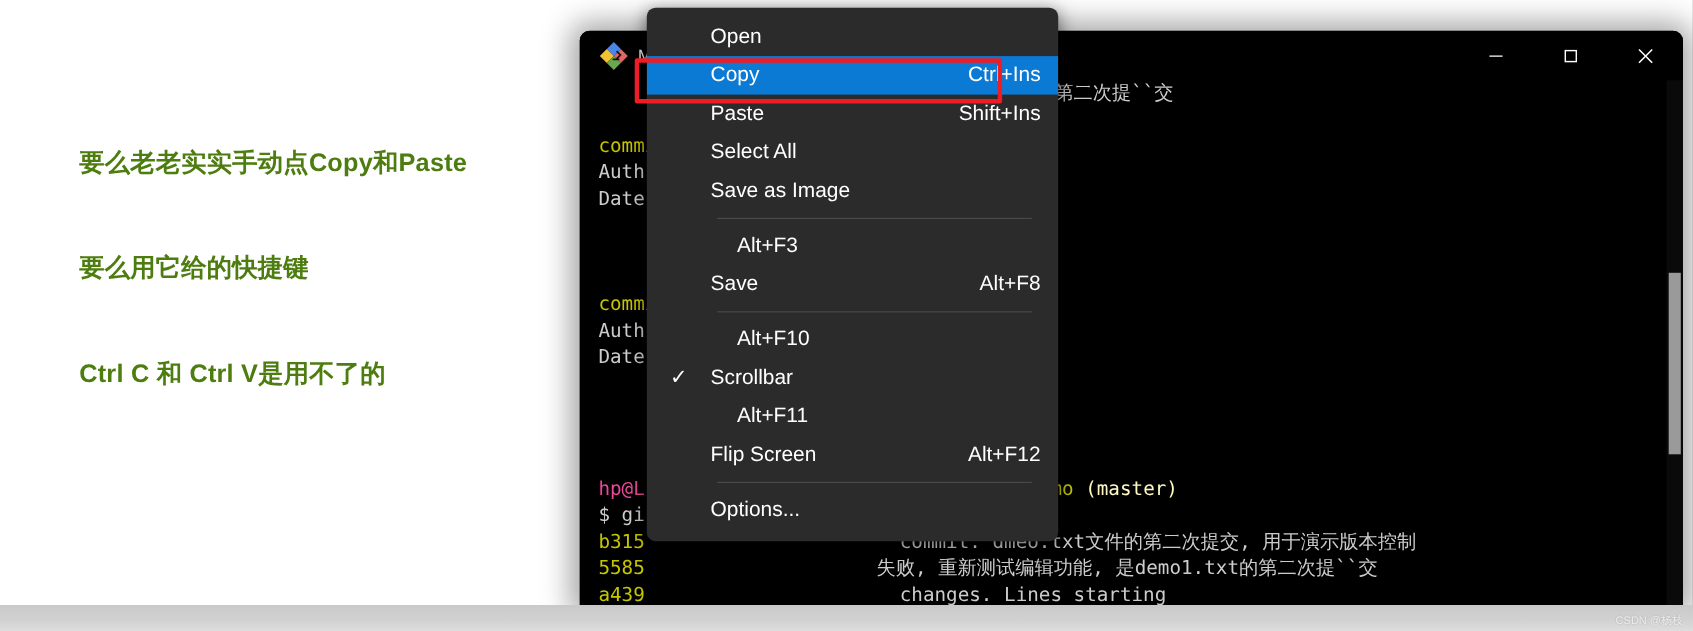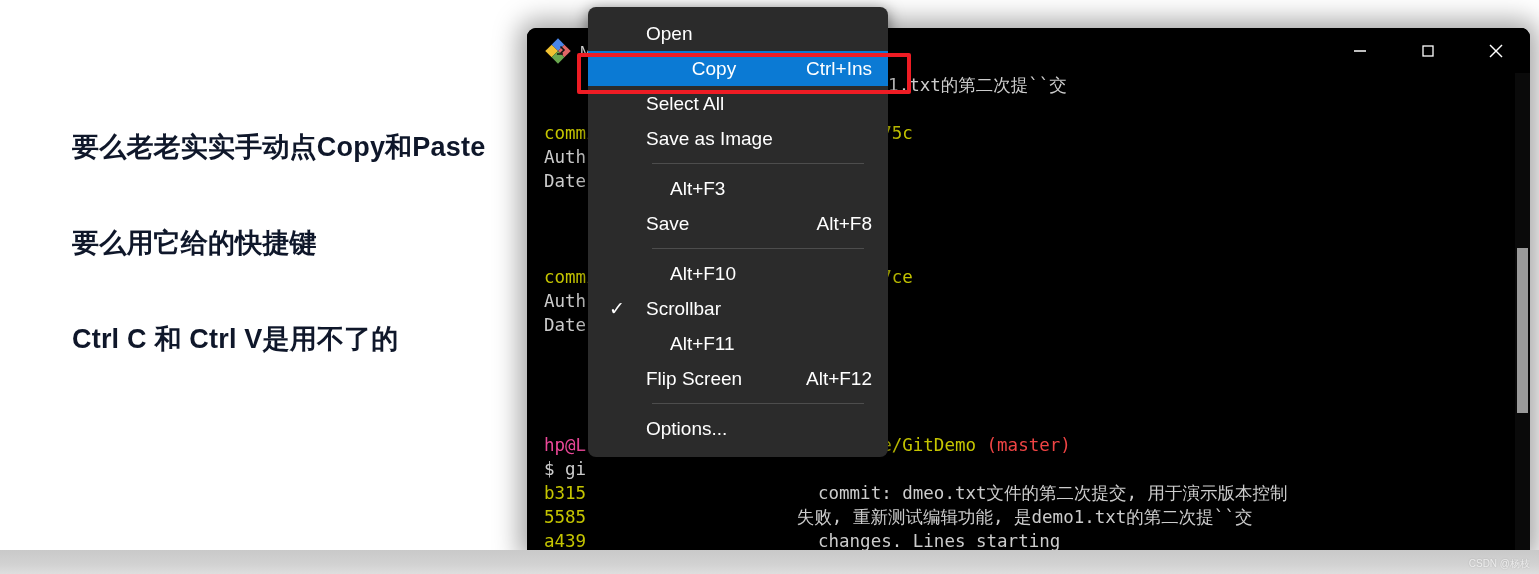--- a/index.html
+++ b/index.html
@@ -15,23 +15,23 @@
     font-family: "Liberation Sans", sans-serif;
     position: relative;
   }
 
   
   #annotation {
     position: absolute;
     left: 72px;
     top: 67px;
     width: 460px;
-    color: #0f172a;
+    color: #4d7c0f;
     font-weight: bold;
-    font-size: 27px;
+    font-size: 23px;
     line-height: 32px;
     letter-spacing: 0.2px;
     white-space: pre;
   }
   #annotation div { white-space: pre; }
 
   
   #terminal-window {
     position: absolute;
     left: 527px;
@@ -90,21 +90,21 @@
     line-height: 24px;
     color: #cccccc;
     padding: 0 0 0 17px;
     box-sizing: border-box;
     white-space: pre;
     letter-spacing: 0px;
   }
   #terminal-body .ln { height: 24px; white-space: pre; overflow: hidden; }
   .c-green   { color: #ec4899; }
   .c-yellow  { color: #c5c500; }
-  .c-cyan    { color: #ef4444; }
+  .c-cyan    { color: #fef9c3; }
   .c-white   { color: #cccccc; }
 
   
   #term-scrollbar {
     position: absolute;
     right: 0;
     top: 45px;
     width: 15px;
     height: 478px;
     background: #0a0a0a;
@@ -116,21 +116,21 @@
     width: 11px;
     height: 165px;
     background: #9a9a9a;
   }
 
   
   #context-menu {
     position: absolute;
     left: 588px;
     top: 7px;
-    width: 300px;
+    width: 374px;
     background: #2b2b2b;
     border-radius: 8px;
     box-shadow: 0 3px 16px rgba(0,0,0,0.55);
     padding: 9px 0 11px 0;
     box-sizing: border-box;
     overflow: hidden;
     font-size: 19px;
     color: #ffffff;
   }
   .menu-item {
@@ -154,21 +154,20 @@
     white-space: nowrap;
   }
   .menu-accel {
     flex: 0 0 auto;
     white-space: nowrap;
     color: #ffffff;
     padding-left: 24px;
   }
   .menu-item.selected {
     background: #0b7ad4;
-    text-align: center;
   }
   .menu-sep {
     height: 1px;
     background: #4d4d4d;
     margin: 7px 24px 7px 64px;
   }
 
   
   #copy-highlight-box {
     position: absolute;
@@ -258,20 +257,25 @@
       <span class="menu-label">Open</span>
       <span class="menu-accel"></span>
     </div>
     <div class="menu-item selected">
       <span class="menu-check"></span>
       <span class="menu-label">Copy</span>
       <span class="menu-accel">Ctrl+Ins</span>
     </div>
     <div class="menu-item">
       <span class="menu-check"></span>
+      <span class="menu-label">Paste</span>
+      <span class="menu-accel">Shift+Ins</span>
+    </div>
+    <div class="menu-item">
+      <span class="menu-check"></span>
       <span class="menu-label">Select All</span>
       <span class="menu-accel"></span>
     </div>
     <div class="menu-item">
       <span class="menu-check"></span>
       <span class="menu-label">Save as Image</span>
       <span class="menu-accel"></span>
     </div>
     <div class="menu-sep"></div>
     <div class="menu-item">

